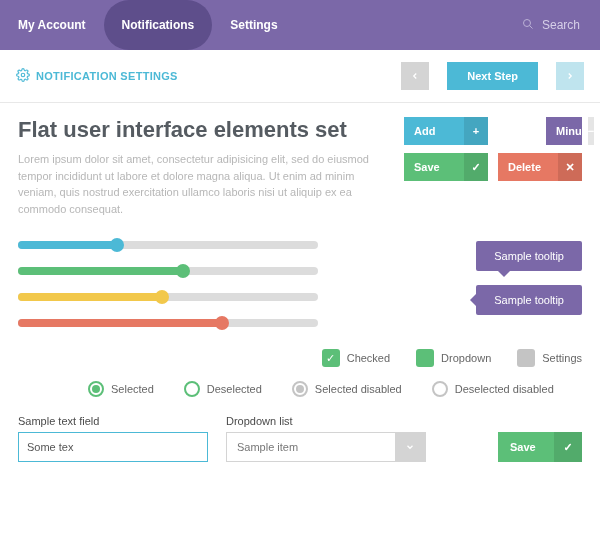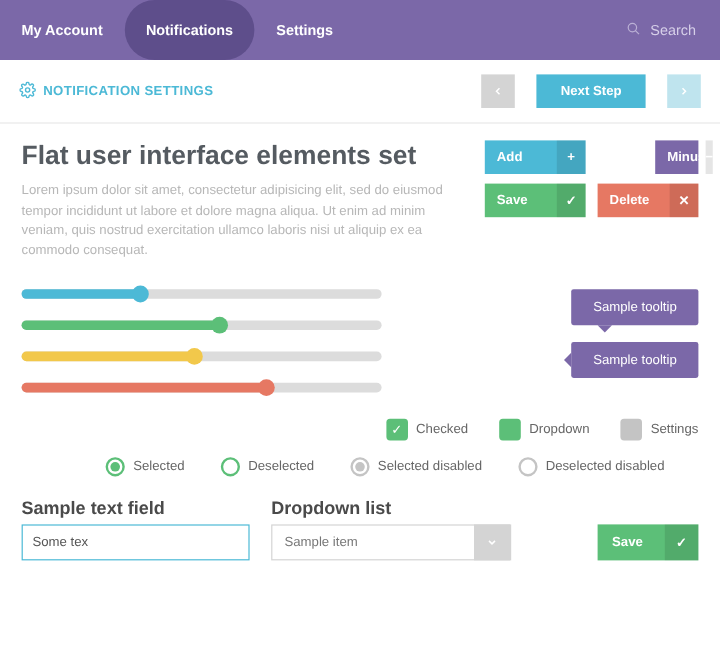--- a/index.html
+++ b/index.html
@@ -61,21 +61,21 @@
   .chk-item { display: flex; align-items: center; gap: 7px; }
 
   .radios { display: flex; gap: 30px; margin-top: 14px; align-items: center; font-size: 11px; color: #666; justify-content: flex-start; padding-left: 70px; }
   .radio { width: 16px; height: 16px; border-radius: 50%; border: 2px solid #5cbf78; display: inline-flex; align-items: center; justify-content: center; }
   .radio.gray { border-color: #c4c4c4; }
   .radio .dot { width: 8px; height: 8px; border-radius: 50%; background: #5cbf78; }
   .radio.gray .dot { background: #c4c4c4; }
 
   .form-row { display: flex; gap: 18px; margin-top: 18px; align-items: flex-end; }
   .field { display: flex; flex-direction: column; gap: 5px; }
-  .field label { font-size: 15px; font-weight: bold; color: #4a4a4a; }
+  .field label { font-size: 11px; font-weight: normal; color: #4a4a4a; }
   .text-input { width: 190px; height: 30px; border: 1px solid #4cb9d6; padding: 0 8px; font-size: 11px; color: #555; outline: none; }
   .dropdown { width: 200px; height: 30px; border: 1px solid #d4d4d4; display: flex; align-items: center; justify-content: space-between; padding-left: 10px; font-size: 11px; color: #777; }
   .dropdown .dd-arrow { width: 30px; height: 30px; background: #d4d4d4; display: flex; align-items: center; justify-content: center; color: #fff; }
   .save-btn { background: #5cbf78; color: #fff; display: flex; align-items: center; justify-content: space-between; width: 84px; height: 30px; padding-left: 12px; font-size: 11px; font-weight: bold; margin-left: auto; }
   .save-btn .icon-box { width: 28px; height: 30px; display: flex; align-items: center; justify-content: center; background: rgba(0,0,0,.1); }
 </style>
 </head>
 <body>
 
 <div class="nav">

